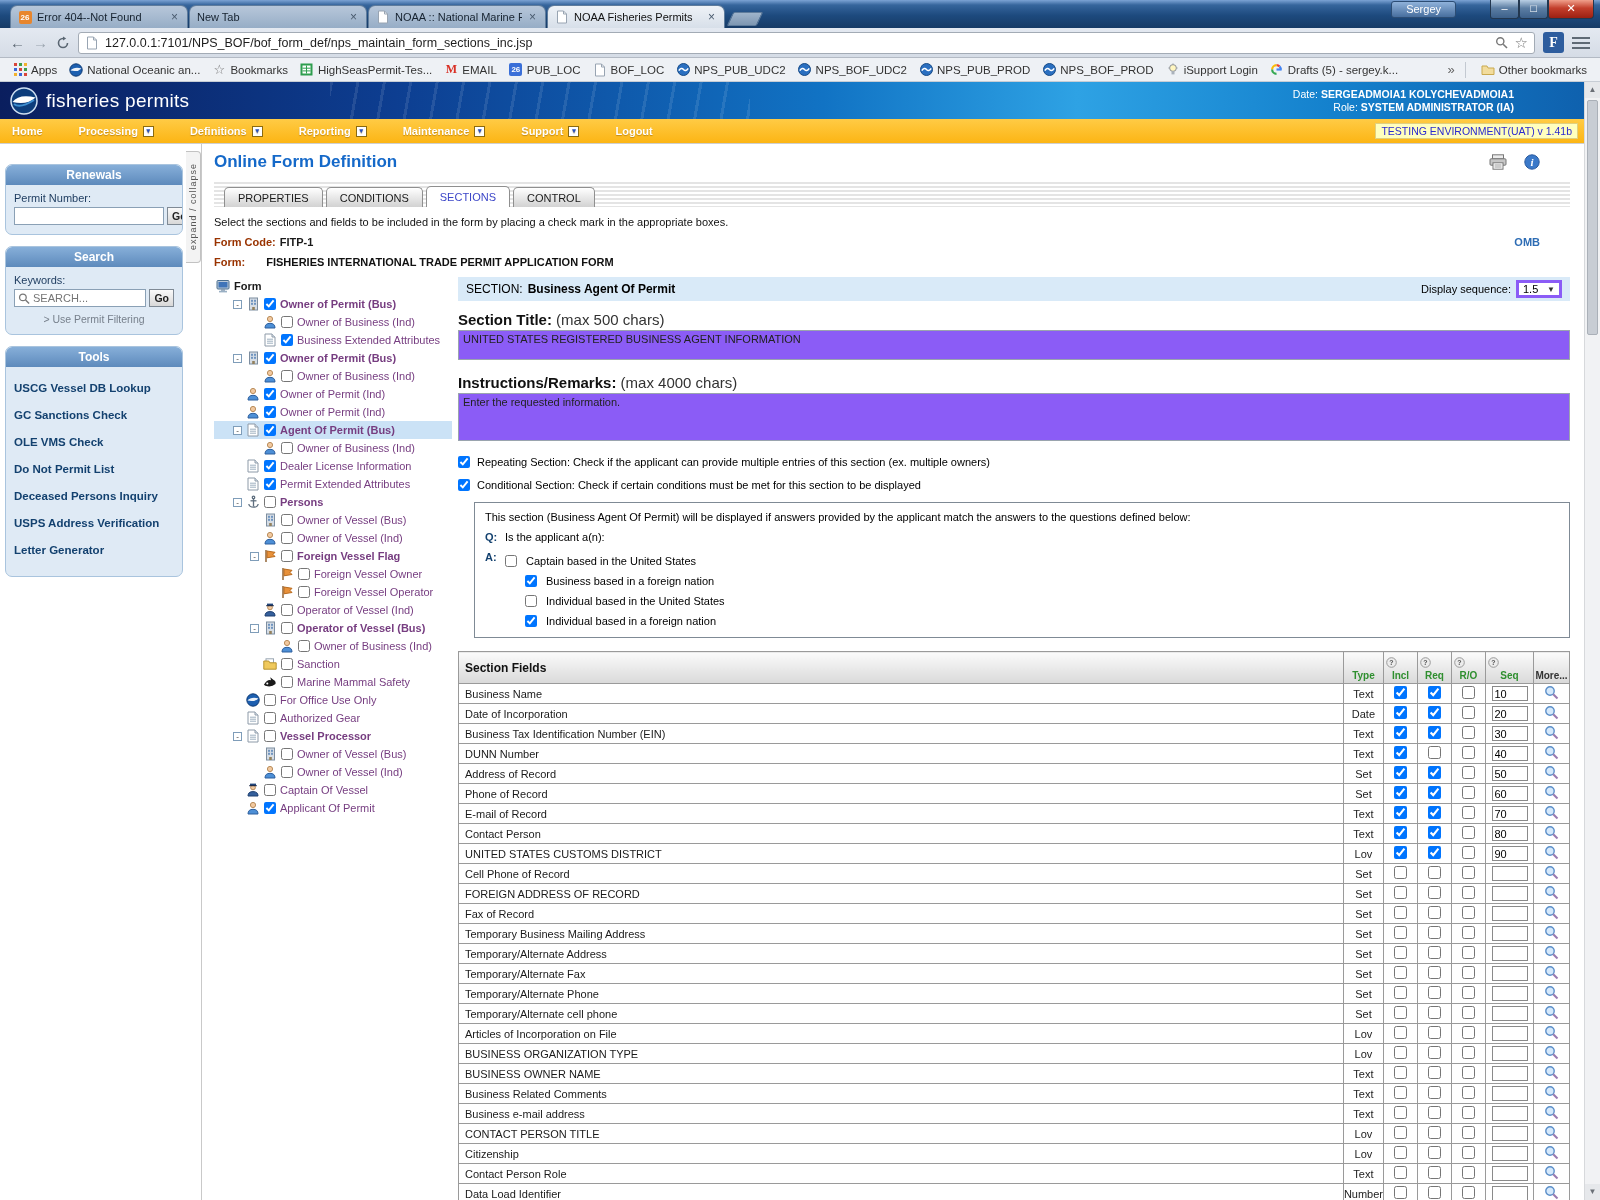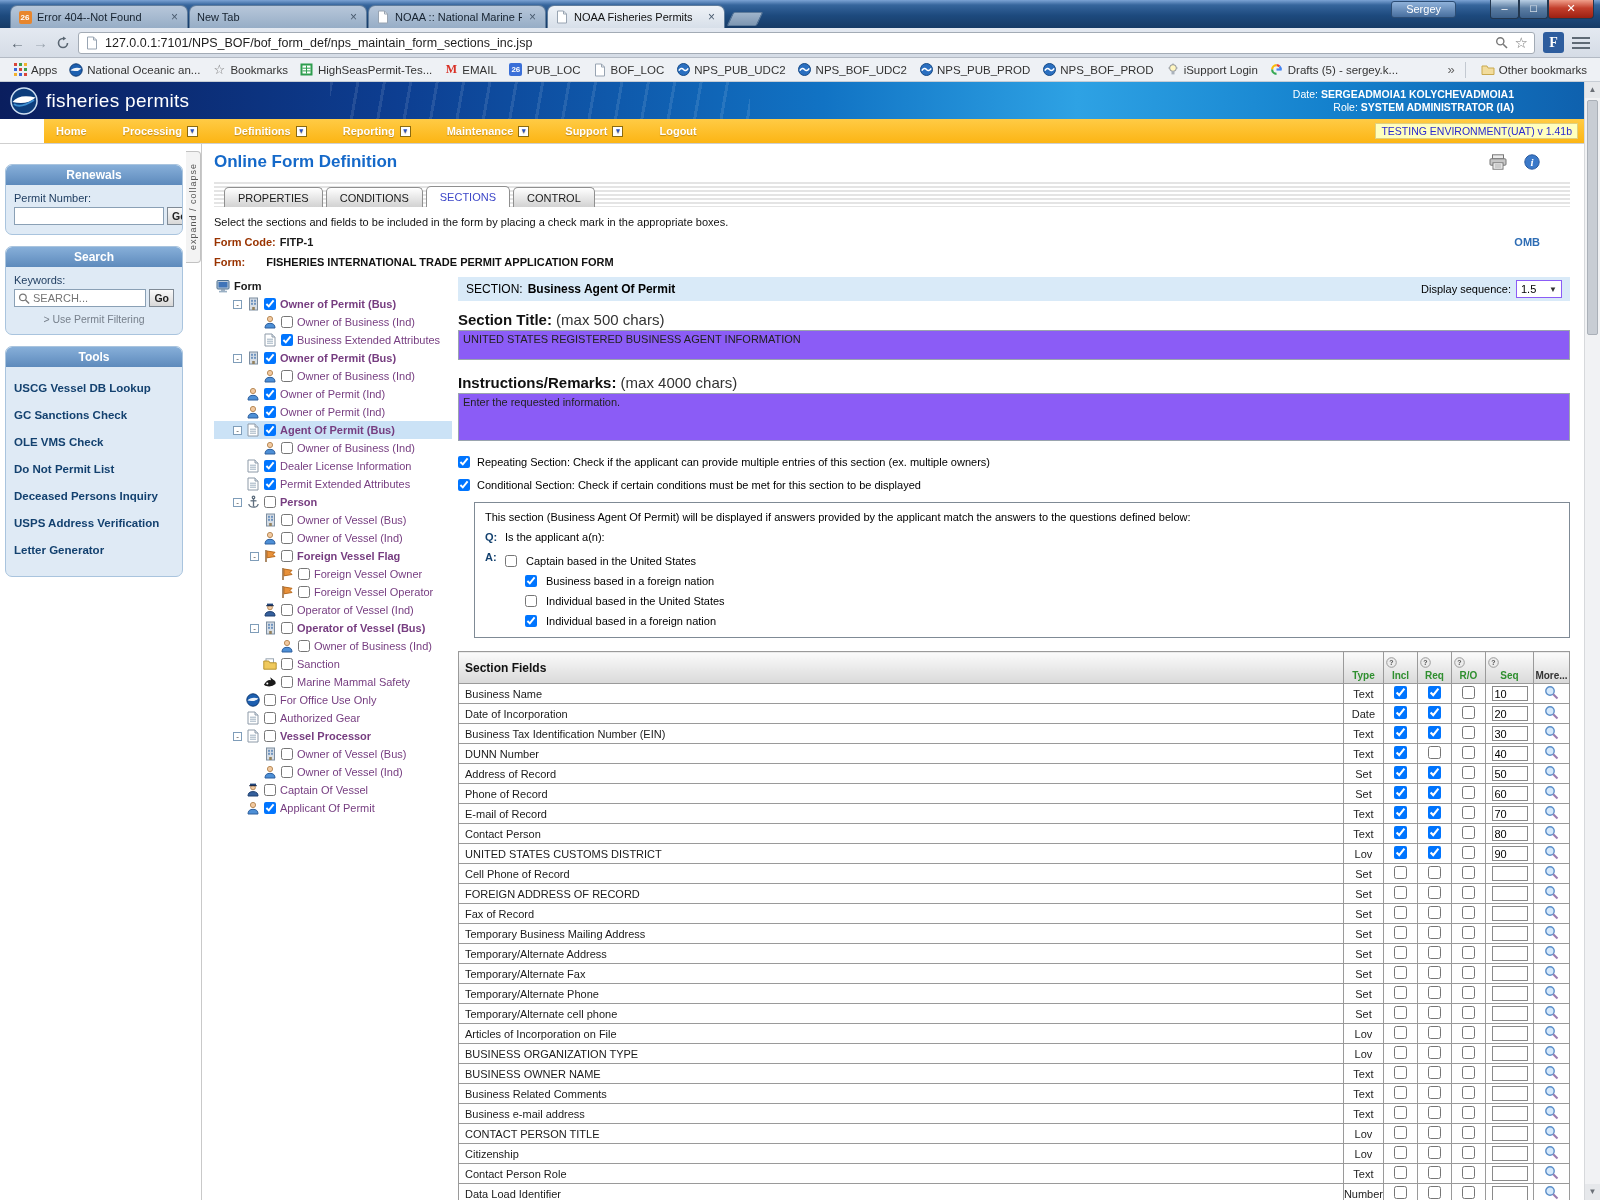--- a/index.html
+++ b/index.html
@@ -41,21 +41,21 @@
   .viewport { display:flex; height:1118px; }
   .webpage { flex:1; display:flex; flex-direction:column; min-width:0; }
 
   .appheader { height:37px; background:linear-gradient(90deg,#0a1e5e 0%,#0d3e91 25%,#1173c4 52%,#2ea2e4 68%,#1481cd 84%,#0f61ae 100%); display:flex; align-items:center; padding:0 10px; position:relative; overflow:hidden; }
   .appheader:before { content:""; position:absolute; left:330px; top:0; width:420px; height:37px;
       background:repeating-linear-gradient(100deg, rgba(255,255,255,0.10) 0 3px, rgba(255,255,255,0) 3px 26px); }
   .brand { color:#fff; font-size:19px; margin-left:8px; letter-spacing:0.3px; }
   .userblock { margin-left:auto; text-align:right; color:#fff; font-size:10.5px; line-height:13px; padding-right:60px; }
   .userblock b { font-weight:bold; }
 
-  .navbar { height:24px; background:linear-gradient(#ffcb45,#fcb514); display:flex; align-items:center; gap:36px; padding:0 12px; position:relative;margin-left:44px; }
+  .navbar { height:24px; background:linear-gradient(#ffcb45,#fcb514); display:flex; align-items:center; gap:36px; padding:0 12px; position:relative; }
   .navitem { display:flex; align-items:center; gap:5px; color:#fff; font-weight:bold; font-size:11px; text-shadow:0 1px 1px rgba(140,90,0,0.5); }
   .ddbox { width:11px; height:11px; background:#fff; border:1px solid #8a6a10; font-size:7px; color:#2a52be; display:inline-flex; align-items:center; justify-content:center; }
   .envbadge { position:absolute; right:6px; top:4px; background:#ffffbe; border:1px solid #e0d080; color:#2a2ad0; font-size:10.5px; padding:1px 5px; }
 
   .content { flex:1; display:flex; border-top:1px solid #cfcfcf; background:#fff; min-height:0; }
 
   
   .sidebar { width:186px; padding:20px 3px 0 5px; }
   .panel { background:#dfeaf5; border:1px solid #a9c4de; border-radius:7px; margin-bottom:11px; overflow:hidden; padding-bottom:9px; }
   .panelhead { height:20px; background:linear-gradient(#87afd9,#5d8abc); color:#fff; font-weight:bold; font-size:12px; text-align:center; line-height:20px; border-radius:6px 6px 0 0; }
@@ -104,21 +104,21 @@
   .tlbl { color:#763d80; }
   .tlbl.b { font-weight:bold; }
   .tlbl.root { color:#1a1a1a; font-weight:bold; }
   .trow input { width:12px; height:12px; margin:0; flex:none; }
 
   
   .detail { flex:1; margin-left:6px; min-width:0; }
   .sechead { height:24px; background:#d9eaf8; display:flex; align-items:center; padding:0 8px; font-size:12px; }
   .sechead b { margin-left:5px; }
   .dispseq { margin-left:auto; display:flex; align-items:center; gap:5px; font-size:11px; }
-  .selbox { width:46px; height:18px; border:1px solid #8b5cf6; background:#fff; font-size:11px; display:flex; align-items:center; padding:0 4px; justify-content:space-between; }
+  .selbox { width:46px; height:18px; border:3px solid #8b5cf6; background:#fff; font-size:11px; display:flex; align-items:center; padding:0 4px; justify-content:space-between; }
   .selbox .car { font-size:8px; color:#333; }
 
   .lblline { font-size:15px; margin-top:10px; margin-bottom:2px; }
   .lblline b { color:#111; }
   .hint { color:#333; }
   textarea.box { width:100%; border:1px solid #9aa4ae; background:#8b5cf6; font-size:11px; padding:2px 4px; resize:none; font-family:"Liberation Sans", sans-serif; color:#222; }
   .chkrow { display:flex; gap:7px; font-size:11px; margin-top:11px; align-items:center; }
   .chkrow input { width:12px; height:12px; margin:0; }
 
   .condbox { border:1px solid #7f8a95; margin:11px 0 0 16px; padding:8px 10px 6px; font-size:11px; }
@@ -672,21 +672,21 @@
                   <svg width="13" height="14" viewBox="0 0 13 14">
                     <g stroke="#5f6f7f" stroke-width="1.3" fill="none">
                       <circle cx="6.5" cy="2.4" r="1.2"></circle>
                       <line x1="6.5" y1="3.6" x2="6.5" y2="11.5"></line>
                       <line x1="3.5" y1="5.8" x2="9.5" y2="5.8"></line>
                       <path d="M1.8 9 Q2.4 12.2 6.5 12.2 Q10.6 12.2 11.2 9"></path>
                     </g>
                   </svg>
                 </span>
                 <input type="checkbox" style="">
-                <span class="tlbl b">Person</span>
+                <span class="tlbl b">Persons</span>
               </div>
               <div class="trow" style="padding-left: 36px;">
                 <span class="expspacer"></span>
                 <span class="icn">
                   <svg width="13" height="14" viewBox="0 0 13 14">
                     <rect x="2.5" y="1" width="8" height="12" fill="#d6dde5" stroke="#7d8ea0"></rect>
                     <rect x="4" y="2.8" width="2" height="2" fill="#6f94c0"></rect>
                     <rect x="7" y="2.8" width="2" height="2" fill="#6f94c0"></rect>
                     <rect x="4" y="5.8" width="2" height="2" fill="#6f94c0"></rect>
                     <rect x="7" y="5.8" width="2" height="2" fill="#6f94c0"></rect>

